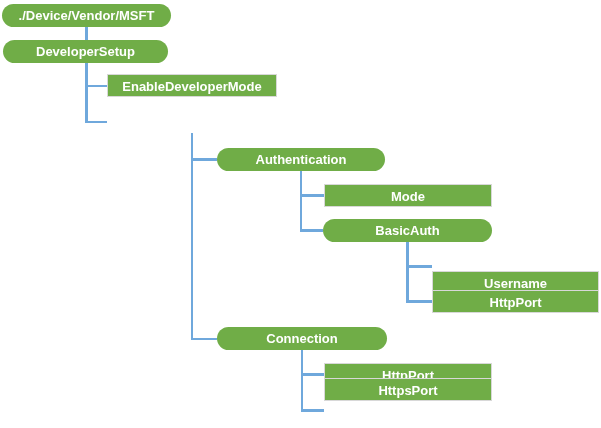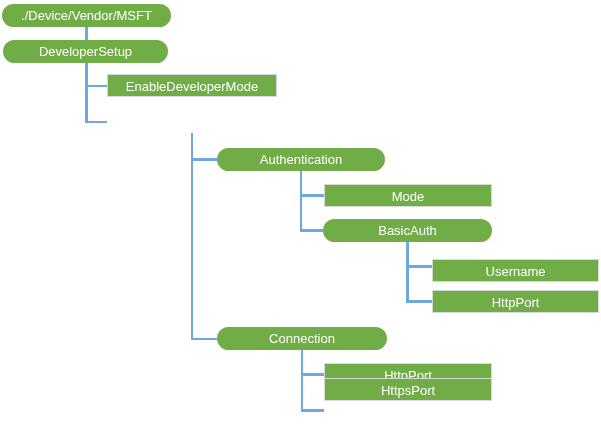--- a/index.html
+++ b/index.html
@@ -7,20 +7,21 @@
     padding: 0;
     background: #ffffff;
   }
   .canvas {
     position: relative;
     width: 601px;
     height: 428px;
     background: #ffffff;
     font-family: "Liberation Sans", "DejaVu Sans", sans-serif;
     overflow: hidden;
+    font-weight: bold;
   }
   .node {
     position: absolute;
     height: 23px;
     box-sizing: border-box;
     background: var(--node-fill, #70AD47);
     color: var(--node-text, #ffffff);
     font-size: 13px;
     line-height: 23px;
     text-align: center;
@@ -63,19 +64,19 @@
   <div class="line" style="left:300.8px; top:350px; width:2.5px; height:61px;"></div>
   <div class="line" style="left:300.8px; top:373.3px; width:23.2px; height:2.5px;"></div>
   <div class="line" style="left:300.8px; top:409.3px; width:23.2px; height:2.5px;"></div>
 
   <div class="node pill" style="left:2px;   top:4px;   width:169px;">./Device/Vendor/MSFT</div>
   <div class="node pill" style="left:3px;   top:40px;  width:165px;">DeveloperSetup</div>
   <div class="node rect" style="left:107px; top:74px;  width:170px;">EnableDeveloperMode</div>
   <div class="node pill" style="left:217px; top:148px; width:168px;">Authentication</div>
   <div class="node rect" style="left:324px; top:184px; width:168px;">Mode</div>
   <div class="node pill" style="left:323px; top:219px; width:169px;">BasicAuth</div>
-  <div class="node rect" style="left:432px; top:259px; width:167px;">Username</div>
+  <div class="node rect" style="left:432px; top:271px; width:167px;">Username</div>
   <div class="node rect" style="left:432px; top:290px; width:167px;">HttpPort</div>
   <div class="node pill" style="left:217px; top:327px; width:170px;text-align:center;">Connection</div>
   <div class="node rect" style="left:324px; top:363px; width:168px;">HttpPort</div>
   <div class="node rect" style="left:324px; top:378px; width:168px;">HttpsPort</div>
 
 </div>
 
 </body></html>

